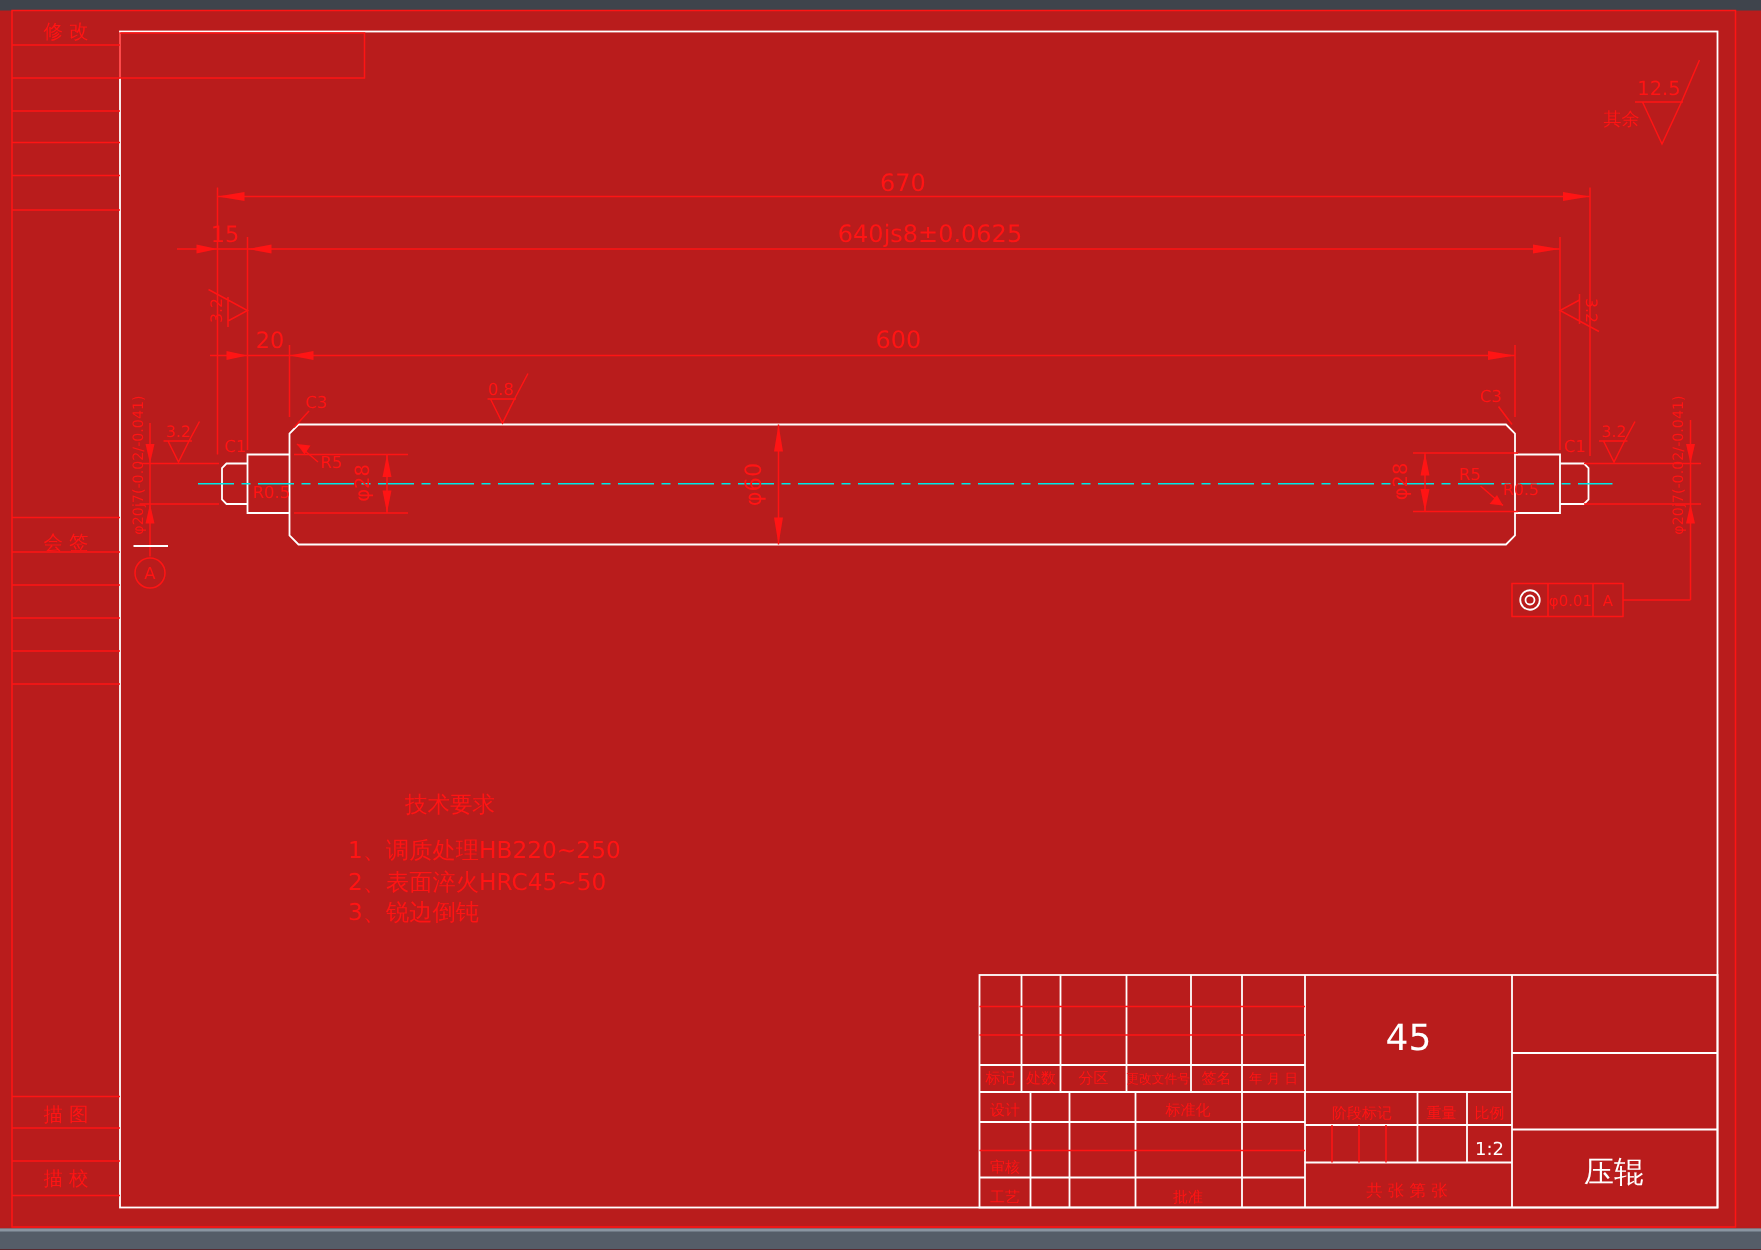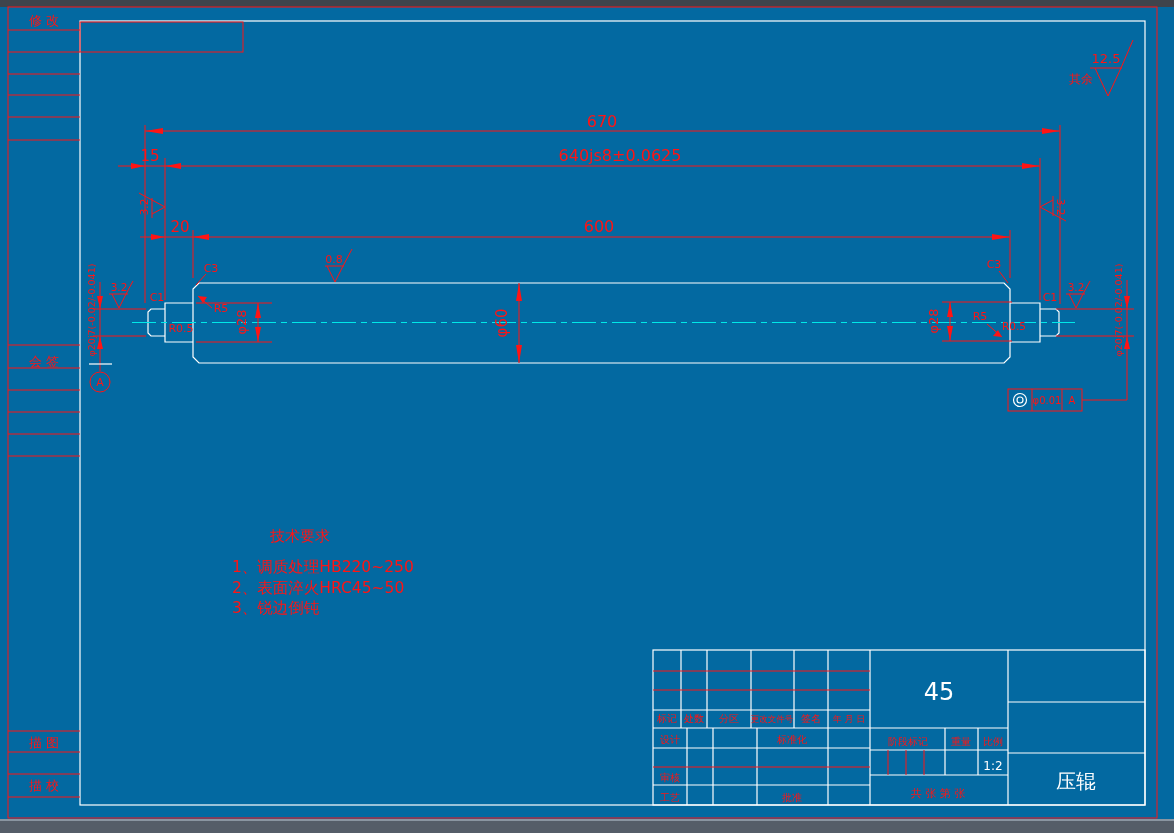--- a/index.html
+++ b/index.html
@@ -1,16 +1,16 @@
 <!DOCTYPE html>
 <html><head>
 <meta charset="utf-8">
 <style>
   html,body{margin:0;padding:0;background:#14171c;}
-  .screen{position:relative;width:1174px;height:833px;background:#0369a1;overflow:hidden;
+  .screen{position:relative;width:1174px;height:833px;background:#b91c1c;overflow:hidden;
           font-family:"DejaVu Sans",sans-serif;}
   .strip-top{position:absolute;left:0;top:0;width:1174px;height:7px;background:#3f444c;}
   .strip-bottom{position:absolute;left:0;top:819px;width:1174px;height:14px;background:#555d68;border-top:2px solid #8a95a1;}
   svg{position:absolute;left:0;top:0;}
   .r{stroke:#ff1414;fill:none;stroke-width:1;}
   .rf{fill:#ff1414;stroke:none;}
   .w{stroke:#ffffff;fill:none;stroke-width:1.2;}
   .cl{stroke:#00e8e8;fill:none;stroke-width:1;}
   text{font-family:"DejaVu Sans",sans-serif;}
   .tr{fill:#ff1414;stroke:none;}

